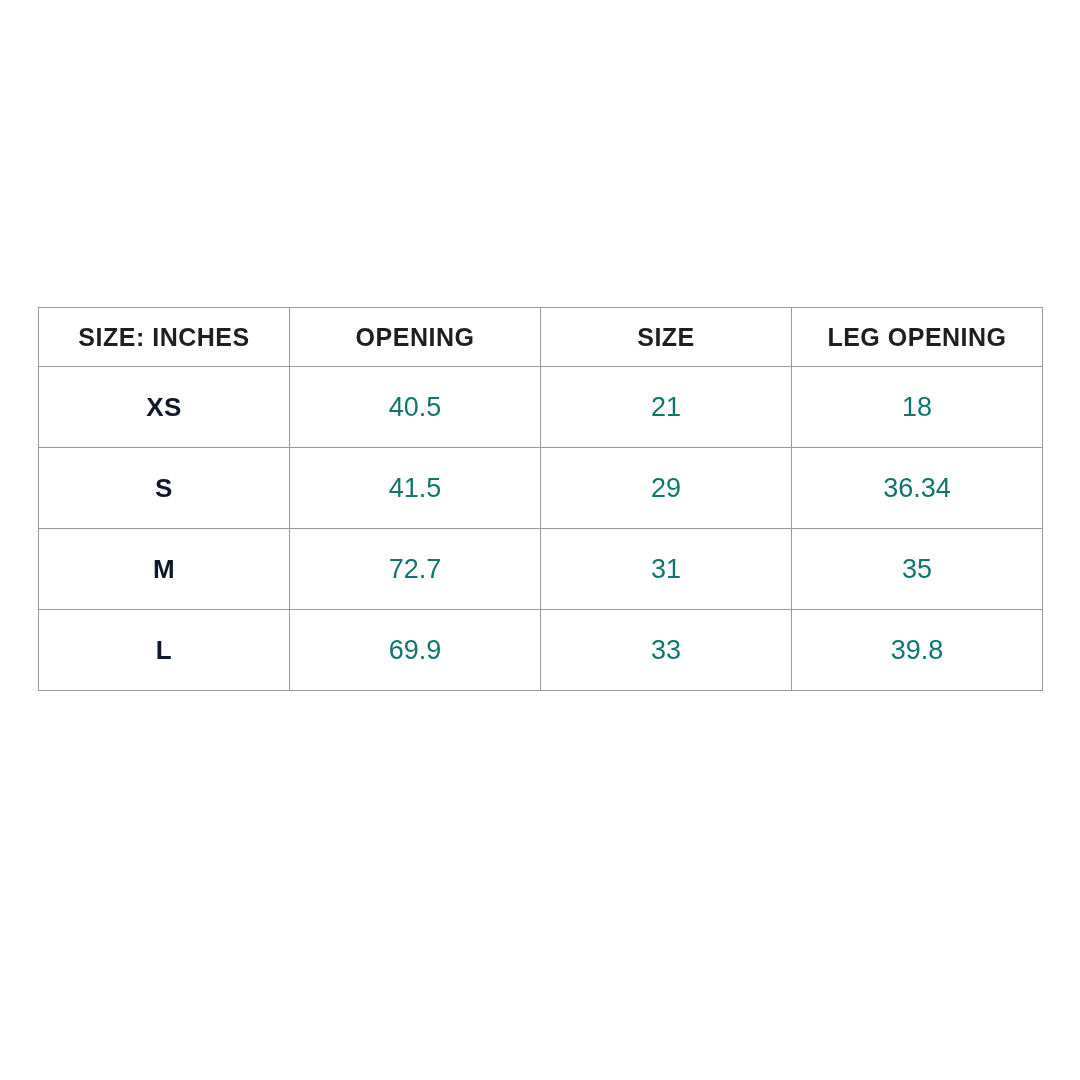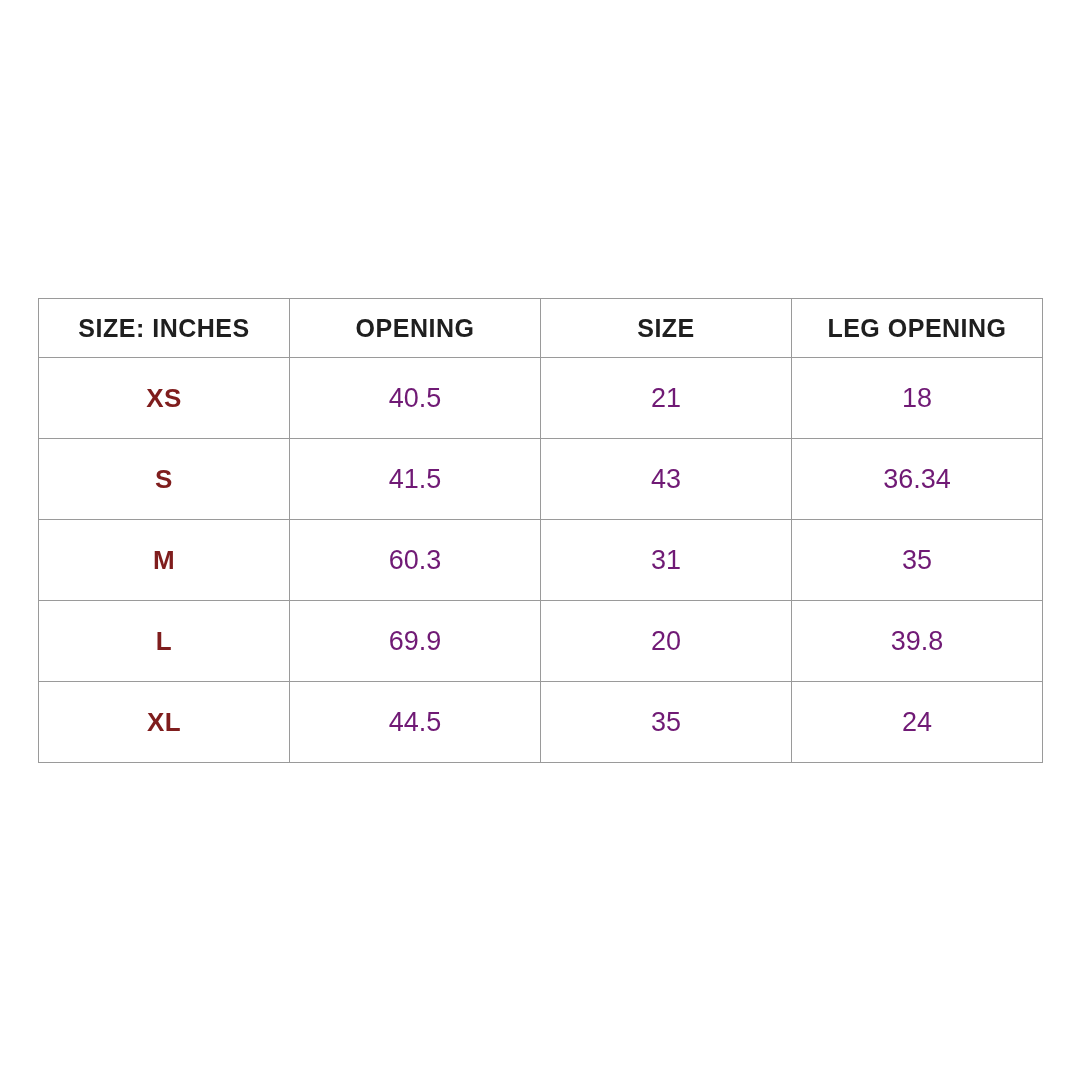--- a/index.html
+++ b/index.html
@@ -10,21 +10,21 @@
     width: 1080px;
     height: 1080px;
     background: #ffffff;
     position: relative;
     font-family: "Liberation Sans", sans-serif;
     color: #212121;
   }
   .size-chart-wrap {
     position: absolute;
     left: 38px;
-    top: 298px;
+    top: 307px;
     width: 1005px;
   }
   table.size-chart {
     width: 100%;
     border-collapse: collapse;
     table-layout: fixed;
   }
   table.size-chart th,
   table.size-chart td {
     border: 1.5px solid #9a9a9a;
@@ -37,27 +37,27 @@
     height: 58px;
     font-size: 25px;
     font-weight: 700;
     letter-spacing: 0.5px;
     color: #1f1f1f;
   }
   table.size-chart td {
     height: 80px;
     font-size: 27px;
     font-weight: 400;
-    color: #701a75;
+    color: #0f766e;
   }
   table.size-chart td.size-col {
     font-weight: 700;
     font-size: 26px;
     letter-spacing: 0.5px;
-    color: #7f1d1d;
+    color: #0f172a;
   }
 </style>
 </head>
 <body>
 
 <div class="size-chart-wrap">
   <table class="size-chart">
     <thead>
       <tr>
         <th>SIZE: INCHES</th>
@@ -69,36 +69,30 @@
     <tbody>
       <tr>
         <td class="size-col">XS</td>
         <td>40.5</td>
         <td>21</td>
         <td>18</td>
       </tr>
       <tr>
         <td class="size-col">S</td>
         <td>41.5</td>
-        <td>43</td>
+        <td>29</td>
         <td>36.34</td>
       </tr>
       <tr>
         <td class="size-col">M</td>
-        <td>60.3</td>
+        <td>72.7</td>
         <td>31</td>
         <td>35</td>
       </tr>
       <tr>
         <td class="size-col">L</td>
         <td>69.9</td>
-        <td>20</td>
+        <td>33</td>
         <td>39.8</td>
-      </tr>
-      <tr>
-        <td class="size-col">XL</td>
-        <td>44.5</td>
-        <td>35</td>
-        <td>24</td>
       </tr>
     </tbody>
   </table>
 </div>
 
 </body></html>

